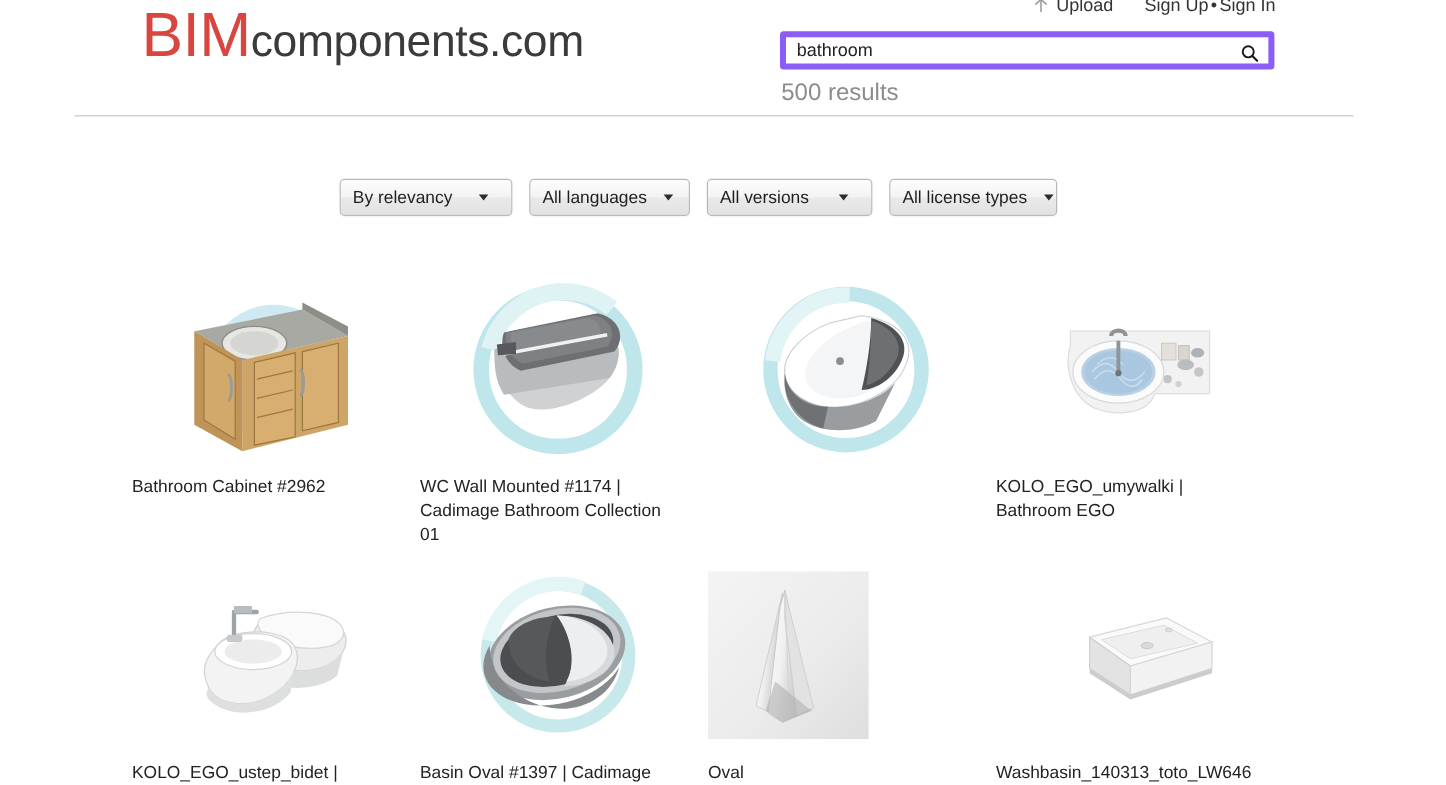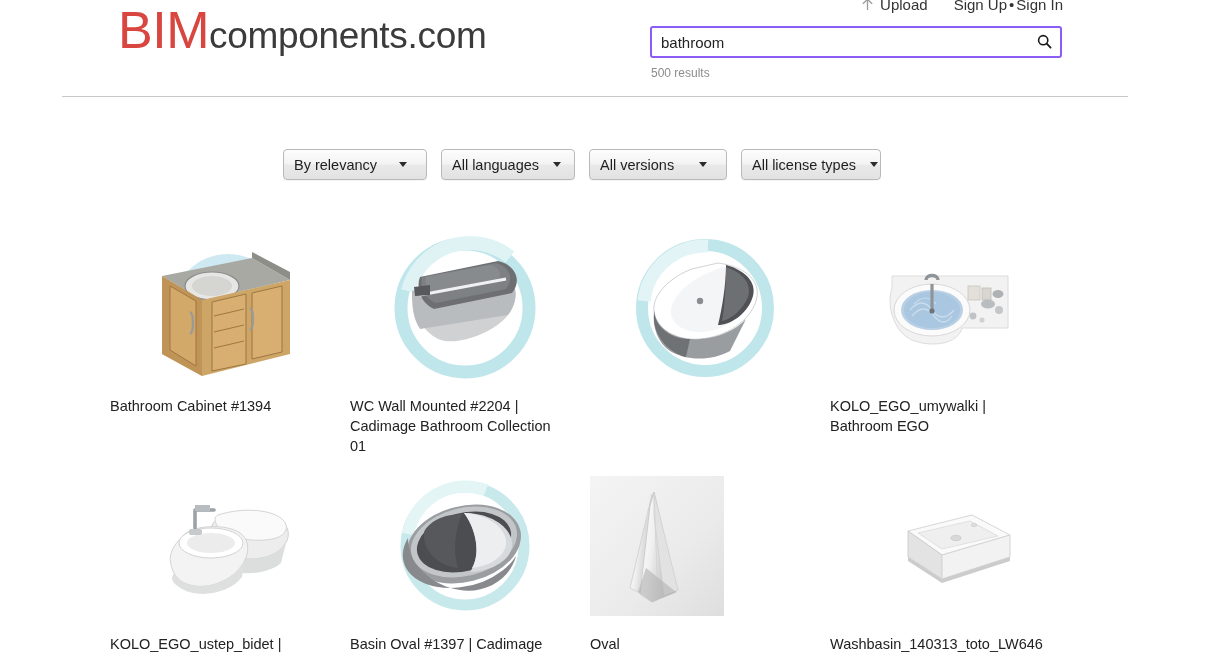--- a/index.html
+++ b/index.html
@@ -70,21 +70,21 @@
   .search-wrap {
     position: absolute;
     left: 650px;
     top: 26px;
     width: 412px;
   }
   .search-box {
     position: relative;
     width: 412px;
     height: 32px;
-    border: 2px solid #8b5cf6;
+    border: 5px solid #8b5cf6;
     border-radius: 3px;
     background: #ffffff;
     display: flex;
     align-items: center;
     box-shadow: inset 0 1px 1px rgba(0,0,0,0.02);
   }
   .search-input {
     flex: 1;
     border: 0;
     outline: none;
@@ -104,21 +104,21 @@
     border: 0;
     background: transparent;
     cursor: pointer;
     display: flex;
     align-items: center;
     justify-content: center;
     padding: 0;
   }
   .results-count {
     margin-top: 8px;
-    font-size: 12px;
+    font-size: 20px;
     color: #8c8c8c;
     padding-left: 1px;
   }
 
   .header-rule {
     position: absolute;
     left: 62px;
     top: 96px;
     width: 1066px;
     height: 1px;
@@ -276,21 +276,21 @@
           <polygon points="112,65 142,58 142,124 112,131" fill="#d8af71" stroke="#9d7740" stroke-width="1"></polygon>
 
           <line x1="74" y1="88" x2="104" y2="81" stroke="#9d7740" stroke-width="1"></line>
           <line x1="74" y1="104" x2="104" y2="97" stroke="#9d7740" stroke-width="1"></line>
           <line x1="74" y1="120" x2="104" y2="113" stroke="#9d7740" stroke-width="1"></line>
 
           <path d="M50,84 C54,86 54,104 50,106" stroke="#9a9a97" stroke-width="2.4" fill="none"></path>
           <path d="M110,80 C114,82 114,100 110,102" stroke="#9a9a97" stroke-width="2.4" fill="none"></path>
         </svg>
       </div>
-      <div class="card-title">Bathroom Cabinet #1394</div>
+      <div class="card-title">Bathroom Cabinet #2962</div>
     </div>
 
     <div class="card">
       <div class="thumb">
         <svg width="150" height="150" viewBox="0 0 150 150">
           <circle cx="75" cy="75" r="66" fill="#ffffff"></circle>
           <circle cx="75" cy="75" r="64" fill="none" stroke="#bfe6ea" stroke-width="13"></circle>
           <path d="M18,58 A64,64 0 0,1 120,24" fill="none" stroke="#dff3f5" stroke-width="14"></path>
 
           <path d="M22,58 L110,40 C128,46 130,66 118,82 C104,100 66,114 48,106 C32,98 22,78 22,58 Z" fill="#cfd1d2"></path>
@@ -298,21 +298,21 @@
 
           <path d="M30,44 L108,28 C126,32 132,48 122,60 L44,76 C30,70 26,54 30,44 Z" fill="#6d6f72"></path>
           <path d="M32,44 L106,30 C120,34 124,46 116,56 L46,70 C34,66 30,52 32,44 Z" fill="#7e8184"></path>
 
           <path d="M36,44 L100,32 C110,34 112,42 108,48 L46,60 C38,58 34,50 36,44 Z" fill="#8c8f92" opacity="0.75"></path>
 
           <path d="M30,62 L116,46" stroke="#f0f1f2" stroke-width="3" fill="none"></path>
           <path d="M24,54 L40,52 L40,62 L25,63 Z" fill="#58595c"></path>
         </svg>
       </div>
-      <div class="card-title">WC Wall Mounted #2204 | Cadimage Bathroom Collection 01</div>
+      <div class="card-title">WC Wall Mounted #1174 | Cadimage Bathroom Collection 01</div>
     </div>
 
     <div class="card">
       <div class="thumb">
         <svg width="150" height="150" viewBox="0 0 150 150">
           <circle cx="75" cy="75" r="66" fill="#ffffff"></circle>
           <circle cx="75" cy="75" r="63" fill="none" stroke="#bfe6ea" stroke-width="12"></circle>
           <path d="M14,68 A62,62 0 0,1 78,13" fill="none" stroke="#e2f4f6" stroke-width="13"></path>
 
           <path d="M88,30 C118,34 132,50 126,68 C120,88 96,104 70,106 C46,108 26,96 24,78 C22,62 40,44 62,36 Z" fill="#ffffff" stroke="#cfd3d5" stroke-width="1"></path>

